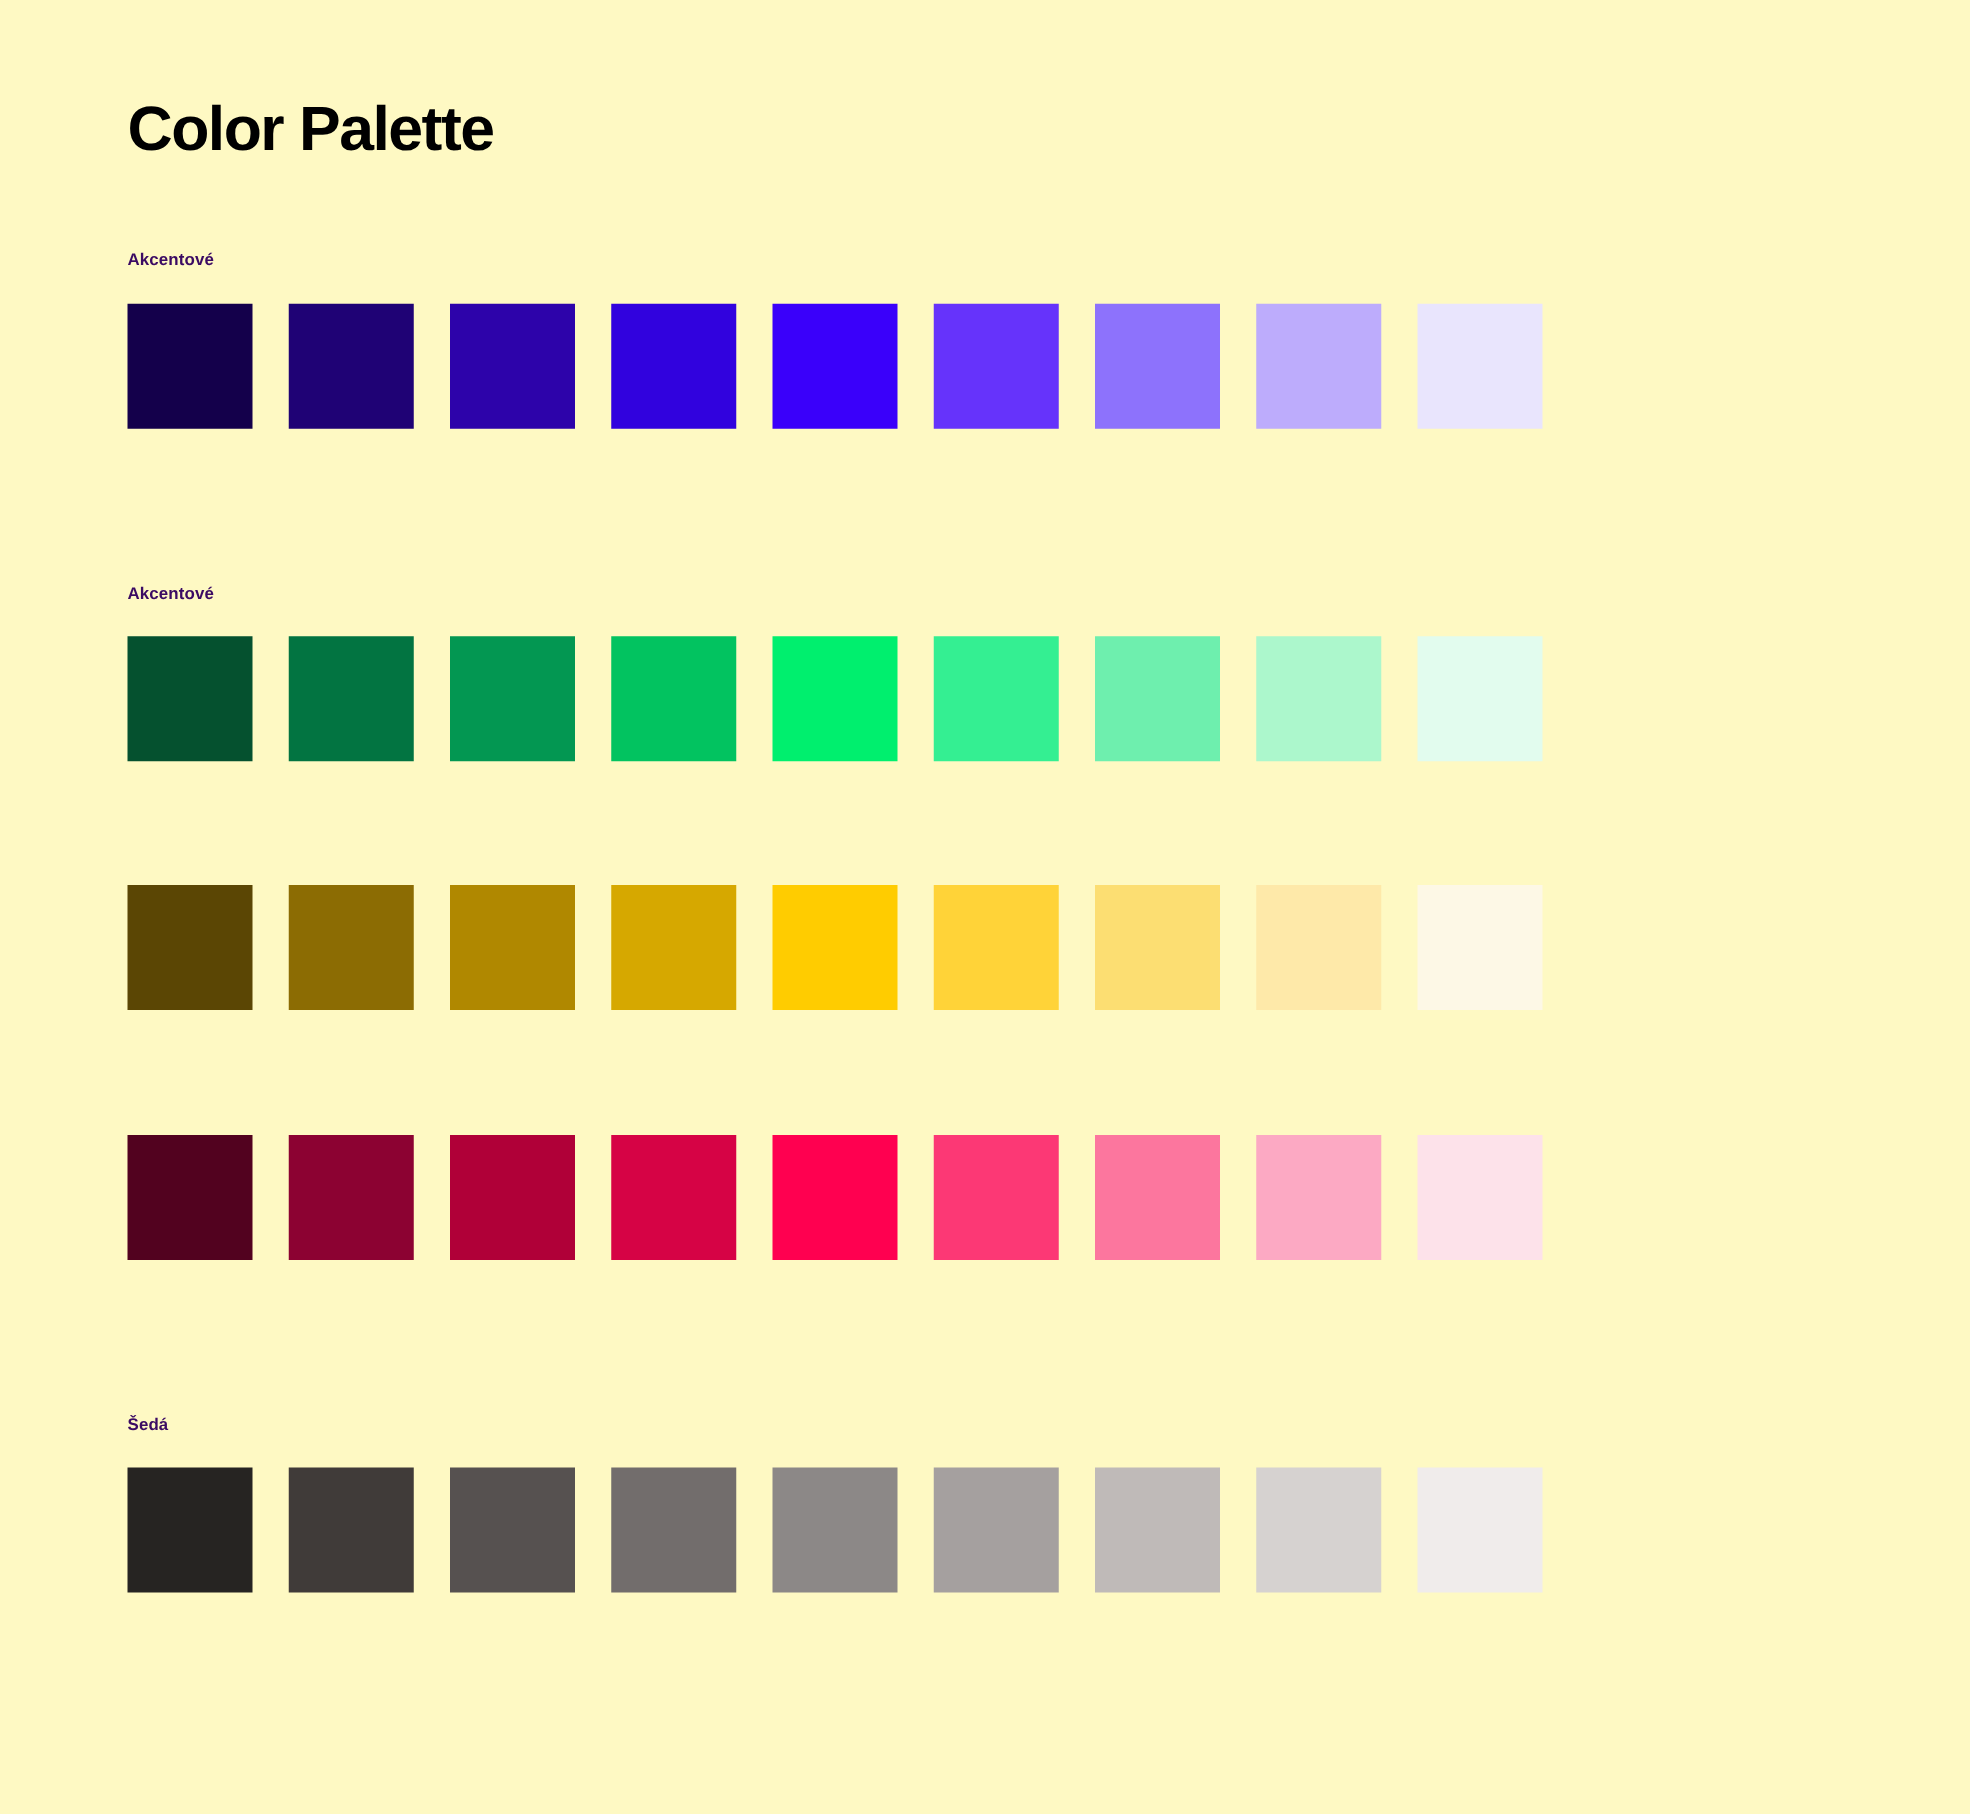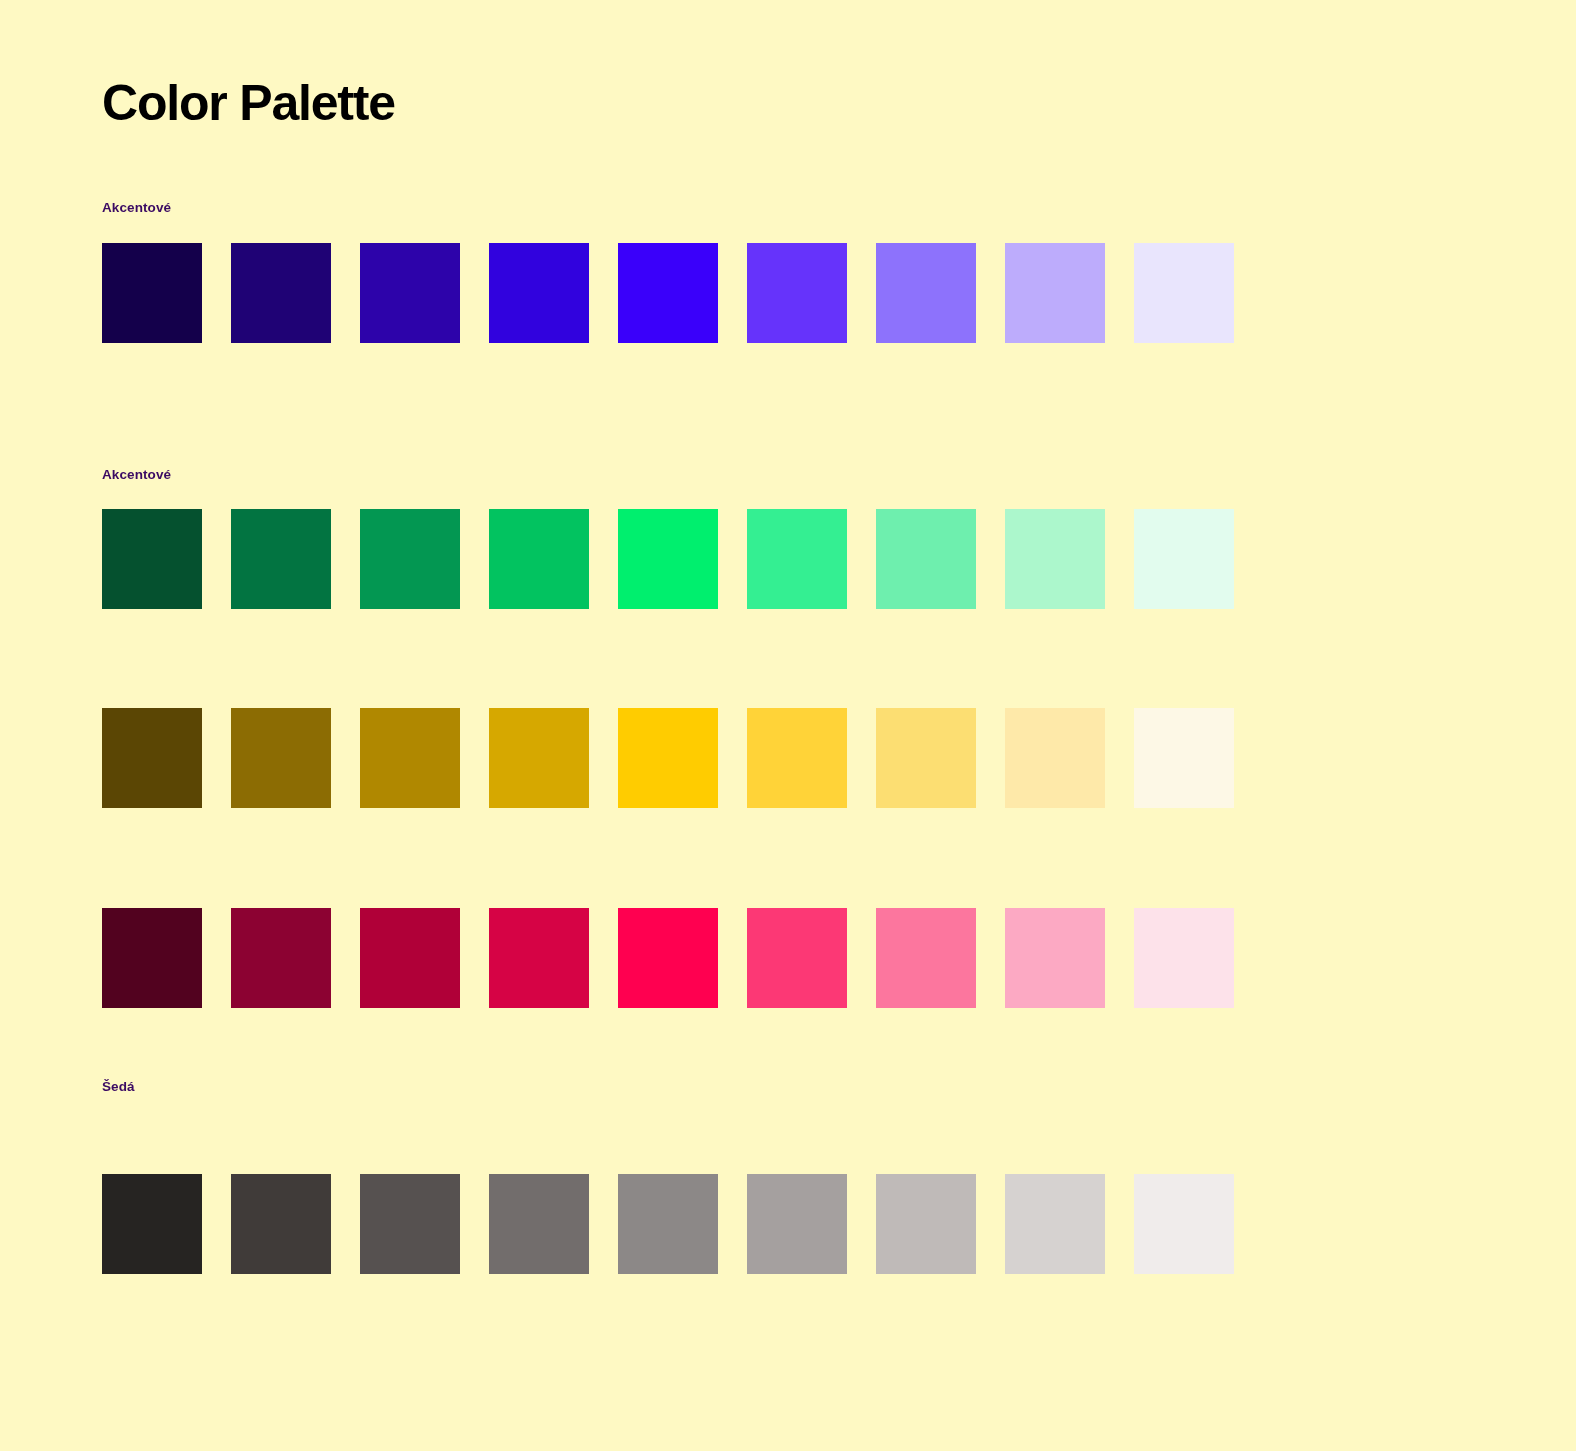--- a/index.html
+++ b/index.html
@@ -42,21 +42,21 @@
     font-family: "Liberation Sans", sans-serif;
     font-size: 13.5px;
     line-height: 16px;
     font-weight: 700;
     letter-spacing: 0.1px;
     color: #3B0B63;
     white-space: nowrap;
   }
   .label-primary  { top: 200px; }
   .label-accent   { top: 467px; }
-  .label-gray     { top: 1079px; }
+  .label-gray     { top: 1132px; }
 
   .swatch-row {
     position: absolute;
     left: 102px;
     display: flex;
     flex-direction: row;
     gap: 29px;
   }
   .row-primary  { top: 243px; }
   .row-green    { top: 509px; }

